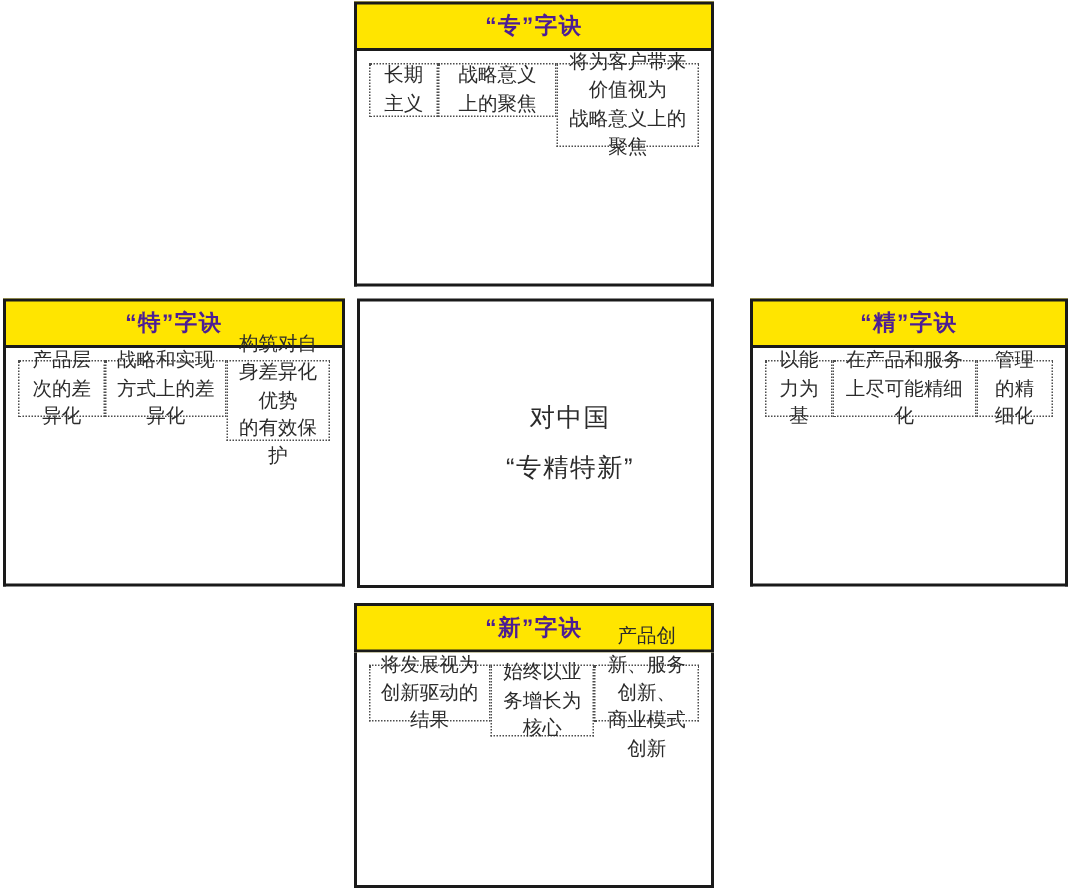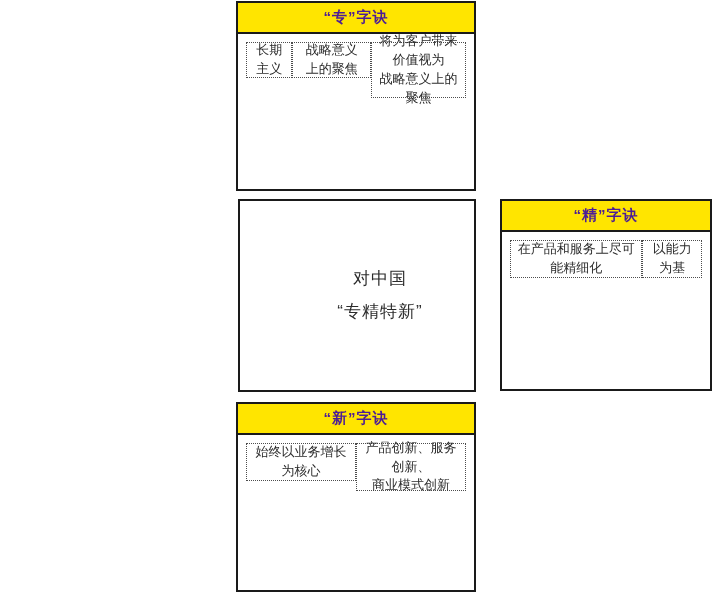--- a/index.html
+++ b/index.html
@@ -124,36 +124,47 @@
   <div class="panel" id="panel-top">
     <div class="panel-header">“专”字诀</div>
     <div class="panel-body">
       <div class="item">长期主义</div>
       <div class="item">战略意义上的聚焦</div>
       <div class="item">将为客户带来价值视为
 战略意义上的聚焦</div>
     </div>
   </div>
 
+  <div class="panel" id="panel-left">
+    <div class="panel-header">“特”字诀</div>
+    <div class="panel-body">
+      <div class="item">产品层次的差异化</div>
+      <div class="item">战略和实现方式上的差异化</div>
+      <div class="item">构筑对自身差异化优势
+的有效保护</div>
+    </div>
+  </div>
 
   <div class="center-panel" id="panel-center">
     <div class="center-line">对中国</div>
     <div class="center-line">“专精特新”</div>
   </div>
 
   <div class="panel" id="panel-right">
     <div class="panel-header">“精”字诀</div>
     <div class="panel-body">
+      <div class="item">以能力为基</div>
       <div class="item">在产品和服务上尽可能精细化</div>
-      <div class="item">以能力为基</div>
+      <div class="item">管理的精细化</div>
     </div>
   </div>
 
   <div class="panel" id="panel-bottom">
     <div class="panel-header">“新”字诀</div>
     <div class="panel-body">
+      <div class="item">将发展视为创新驱动的结果</div>
       <div class="item">始终以业务增长为核心</div>
       <div class="item">产品创新、服务创新、
 商业模式创新</div>
     </div>
   </div>
 
 </div>
 
 </body></html>

